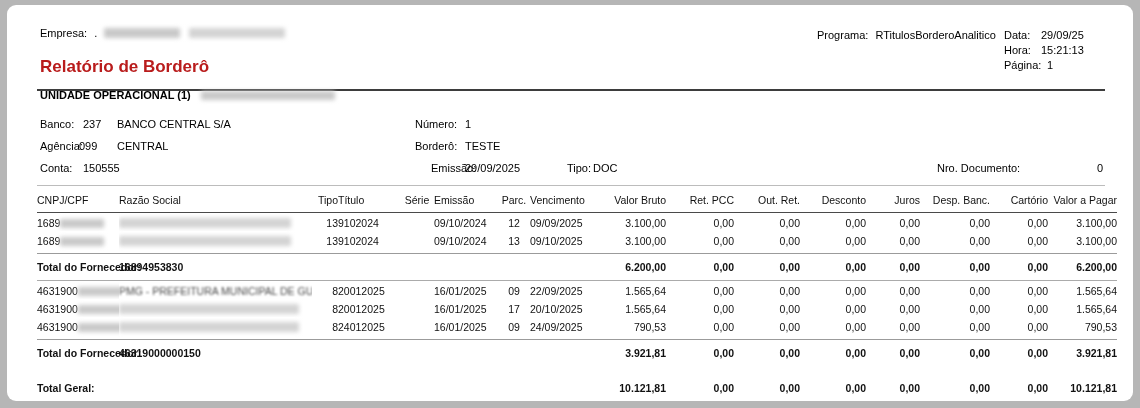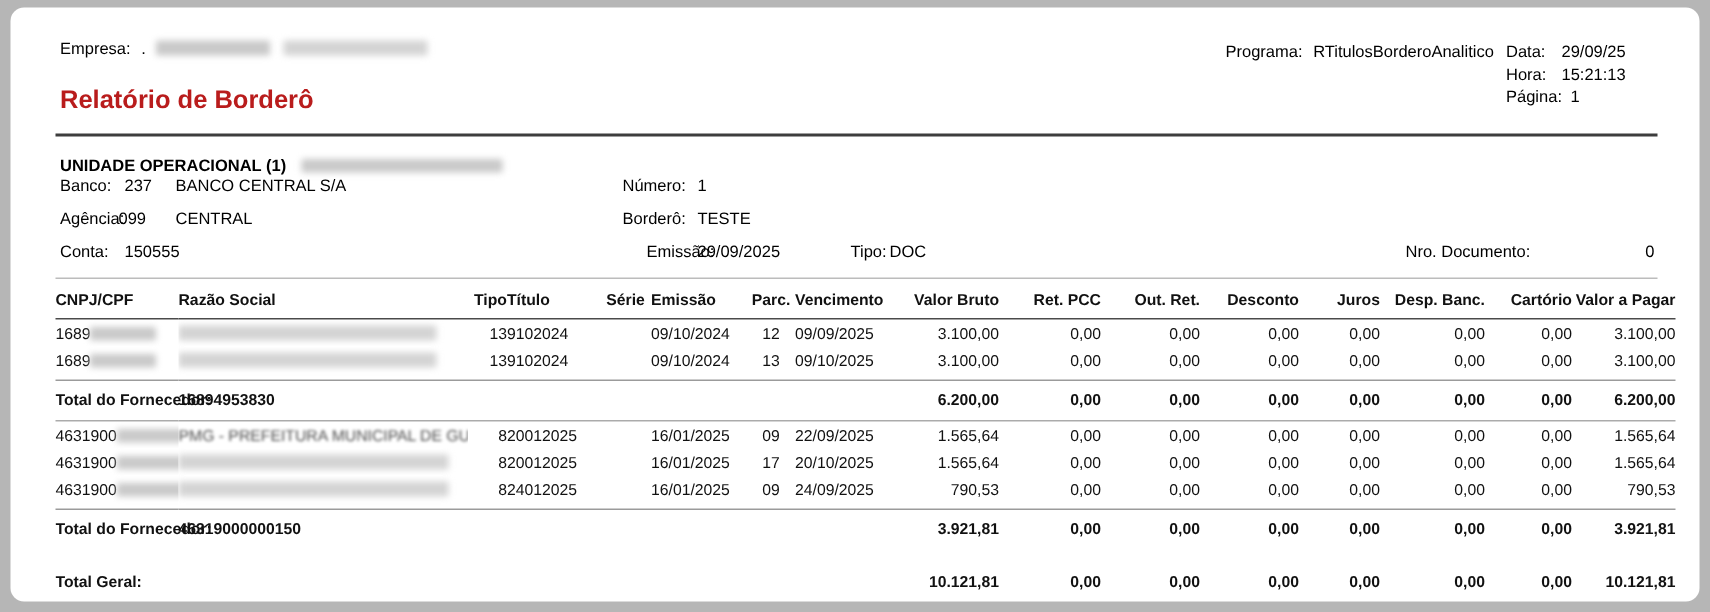--- a/index.html
+++ b/index.html
@@ -13,21 +13,21 @@
   .title{font-size:17px;font-weight:bold;color:#b91c1c;}
   .rule-dark{position:absolute;left:30px;right:28px;height:0;border-top:2px solid #3d3d3d;}
   .rule-light{position:absolute;left:30px;right:28px;height:0;border-top:1px solid #bcbcbc;}
   .redact{display:inline-block;background:#c9c9c9;filter:blur(2px);height:10px;
     vertical-align:-1px;border-radius:1px;}
   .redact.light{background:#d4d4d4;}
   .blurtext{filter:blur(1.15px);color:#4b4b4b;}
   
   .tablewrap{position:absolute;left:30px;top:186px;right:28px;}
   table{width:100%;border-collapse:collapse;table-layout:fixed;font-size:10.5px;color:#111;}
-  th{font-weight:bold;text-align:left;padding:3px 0 6px 0;}
+  th{font-weight:normal;text-align:left;padding:3px 0 6px 0;}
   thead tr{border-bottom:1.5px solid #4a4a4a;}
   td{padding:4px 0 2px 0;overflow:hidden;white-space:nowrap;}
   .al{text-align:left}.ar{text-align:right}.ac{text-align:center}
   tbody.grp{border-bottom:1px solid #9b9b9b;margin-top:45px;}
   tbody.grp tr:last-child td{padding-bottom:6px;}
   tbody.tot.ruled{border-bottom:1px solid #ababab;}
   tbody.tot td{padding:7px 0 7px 0;font-weight:bold;}
   tbody.grand td{padding-top:16px;font-weight:bold;}
   .tot-cnpj{position:absolute;left:82px;}
   .relcell{position:relative;}
@@ -52,21 +52,21 @@
   <div class="abs fs11" style="left:997px;top:24px;">Data:</div>
   <div class="abs fs11" style="left:1034px;top:24px;">29/09/25</div>
   <div class="abs fs11" style="left:997px;top:39px;">Hora:</div>
   <div class="abs fs11" style="left:1034px;top:39px;">15:21:13</div>
   <div class="abs fs11" style="left:997px;top:54px;">Página:</div>
   <div class="abs fs11" style="left:1040px;top:54px;">1</div>
 
   <div class="abs title" style="left:33px;top:52px;">Relatório de Borderô</div>
   <div class="rule-dark" style="top:84px;"></div>
 
-  <div class="abs fs11 b" style="left:33px;top:100px;">
+  <div class="abs fs11 b" style="left:33px;top:84px;">
     <span>UNIDADE OPERACIONAL (1)</span>
     <span class="redact" style="width:134px;margin-left:7px;height:9px;"></span>
   </div>
 
   <div class="abs fs11" style="left:33px;top:113px;">Banco:</div>
   <div class="abs fs11" style="left:76px;top:113px;">237</div>
   <div class="abs fs11" style="left:110px;top:113px;">BANCO CENTRAL S/A</div>
 
   <div class="abs fs11" style="left:33px;top:135px;">Agência:</div>
   <div class="abs fs11" style="left:72px;top:135px;">099</div>

